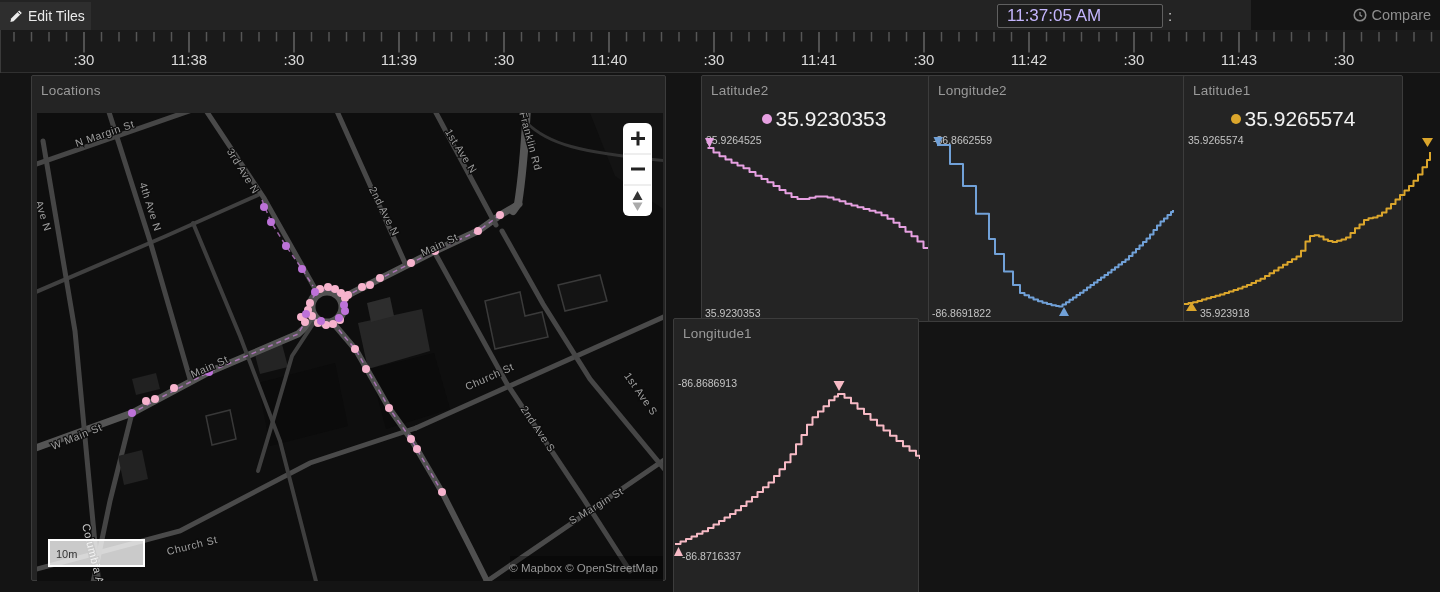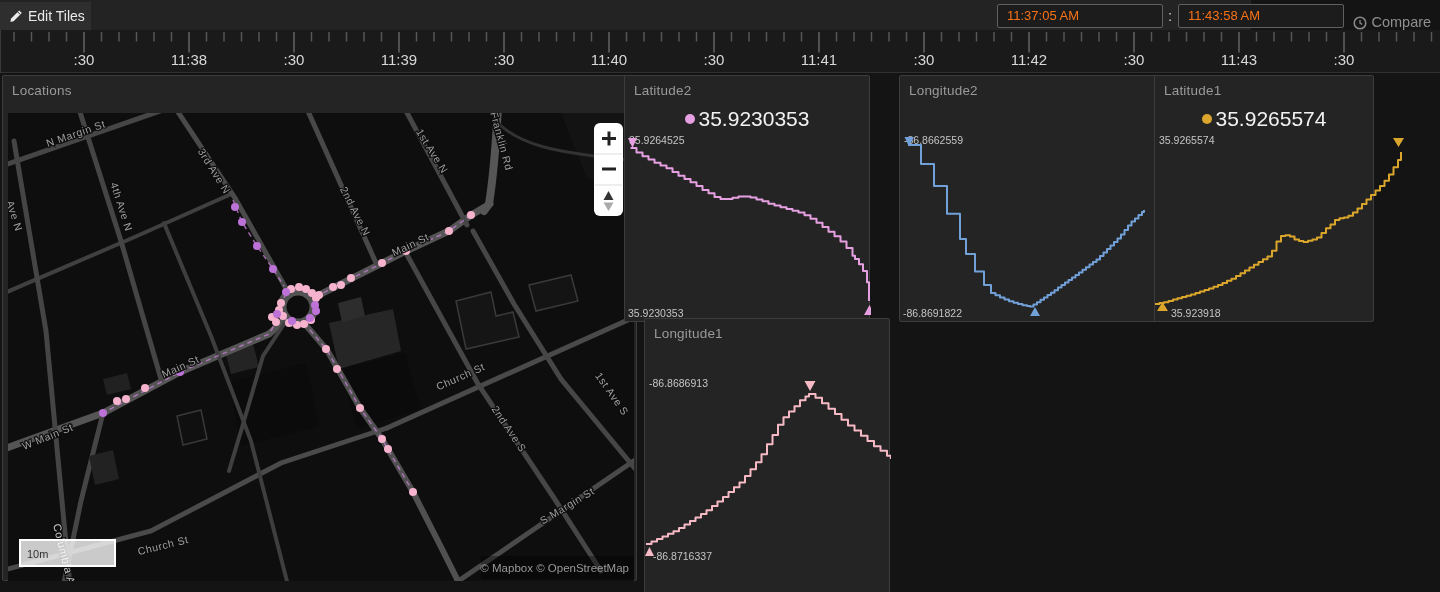--- a/index.html
+++ b/index.html
@@ -1,35 +1,34 @@
 <!DOCTYPE html>
 <html><head><meta charset="utf-8"><style>
 * { margin:0; padding:0; box-sizing:border-box; }
 body { width:1440px; height:592px; background:#141414; font-family:"Liberation Sans",sans-serif; position:relative; overflow:hidden; }
 #topbar { position:absolute; left:0; top:0; width:1251px; height:30px; background:#232323; }
 #editbtn { position:absolute; left:0; top:2px; height:28px; padding:0 6px 0 9px; background:#2e2e2e; color:#eaeaea; font-size:14px; display:flex; align-items:center; }
-.tinput { position:absolute; top:4px; width:166px; height:24px; background:#1c1c1c; border:1px solid #606060; border-radius:2px; color:#f97316; font-size:13px; line-height:22px; padding-left:9px; }
-#compare { position:absolute; left:1352.5px; top:0; height:30px; display:flex; align-items:flex-end; color:#8f8f8f; font-size:14.5px; }
-.panel { position:absolute; background:#242424; border:1px solid #3c3c3c; border-radius:2px; }
+.tinput { position:absolute; top:4px; width:166px; height:24px; background:#1c1c1c; border:1px solid #606060; border-radius:2px; color:#c4b5fd; font-size:17px; line-height:22px; padding-left:9px; }
+#compare { position:absolute; left:1352.5px; top:0; height:30px; display:flex; align-items:center; color:#8f8f8f; font-size:14.5px; }
+.panel { position:absolute; background:#242424; border:1px solid #3c3c3c; border-radius:2px;margin-left:29px; }
 .ptitle { position:absolute; left:9px; top:7px; font-size:13.5px; color:#9a9a9a; letter-spacing:0.2px; }
 .legend { position:absolute; left:0; top:31px; width:100%; display:flex; align-items:center; justify-content:center; }
 .ldot { width:10px; height:10px; border-radius:50%; display:inline-block; margin-right:4px; }
 .lval { font-size:21px; color:#f2f2f2; }
 .minmax { position:absolute; font-size:10.5px; color:#c4c4c4; }
 </style></head>
 <body>
 
 <div id="topbar">
  <div id="editbtn"><svg width="14" height="14" viewBox="0 0 14 14" style="margin-right:5px">
         <polygon points="10.2,1.4 12.8,4 4.6,12.2 1.4,12.9 2.1,9.5" fill="#ececec"></polygon>
         <line x1="8.7" y1="2.9" x2="11.3" y2="5.5" stroke="#2d2d2d" stroke-width="1"></line>
       </svg>Edit Tiles</div>
  <div class="tinput" style="left:997px">11:37:05 AM</div>
  <div style="position:absolute;left:1168px;top:4px;line-height:24px;color:#cccccc;font-size:15px">:</div>
- <div class="tinput" style="left:1178px">11:43:58 AM</div>
  <div id="compare">
   <svg width="14" height="14" viewBox="0 0 16 16" style="margin-right:5px">
         <circle cx="8" cy="8" r="6.6" fill="none" stroke="#888" stroke-width="1.8"></circle>
         <path d="M8 4.6V8.2l2.5 1.3" fill="none" stroke="#888" stroke-width="1.5"></path>
       </svg>Compare
  </div>
 </div>
 <svg width="1440" height="43" style="position:absolute;left:0;top:30px;background:#1a1a1a">
 <line x1="0" y1="42.5" x2="1440" y2="42.5" stroke="#303030"></line>
 <line x1="0.5" y1="0" x2="0.5" y2="43" stroke="#3a3a3a"></line>
@@ -241,21 +240,21 @@
 </g>
 
 <rect x="12" y="427" width="95" height="26" fill="#ffffff" fill-opacity="0.78" stroke="#ffffff" stroke-width="2"></rect>
 <text x="19" y="445" font-size="11" fill="#333">10m</text>
 
 <rect x="473" y="443" width="153" height="23" fill="#000000" opacity="0.35"></rect>
 <text x="621" y="459" font-size="11.5" fill="#999999" text-anchor="end">© Mapbox © OpenStreetMap</text>
  </svg>
 </div>
 
-<div class="panel" style="left:624px;top:75px;width:246px;height:247px">
+<div class="panel" style="left:672px;top:75px;width:246px;height:247px">
  <div class="ptitle">Latitude2</div>
  <div class="legend">
       <span class="ldot" style="background:#e6a0e1"></span>
       <span class="lval">35.9230353</span>
     </div>
  <div class="minmax" style="left:4px;top:58px">35.9264525</div>
  <div class="minmax" style="left:3px;top:231px">35.9230353</div>
  <svg width="246" height="247" style="position:absolute;left:0;top:0">
   <path d="M5.5,72.0 H11.5 V76.4 H17.5 V80.3 H23.5 V83.6 H29.5 V86.7 H35.5 V89.5 H41.5 V92.3 H47.5 V96.0 H53.5 V99.7 H59.5 V103.0 H65.5 V106.2 H71.5 V110.0 H77.5 V113.9 H83.5 V117.3 H89.5 V121.1 H95.5 V122.9 H101.5 V123.0 H107.5 V121.7 H113.5 V120.5 H119.5 V120.4 H125.5 V121.5 H131.5 V123.4 H137.5 V125.2 H143.5 V127.8 H149.5 V129.6 H155.5 V131.3 H161.5 V133.0 H167.5 V134.7 H173.5 V136.6 H179.5 V139.3 H185.5 V142.7 H191.5 V146.7 H197.5 V150.9 H203.5 V155.8 H209.5 V160.2 H215.5 V165.5 H221.5 V172.1 H227.5 V179.7 H230.0 V183.0 H234.0 V188.3 H238.0 V195.0 H242.0 V206.3 H244.0 V225.0" fill="none" stroke="#e6a0e1" stroke-width="2" stroke-linejoin="round"></path>
   <polygon points="3,62 12,62 7.5,72" fill="#e6a0e1"></polygon>

